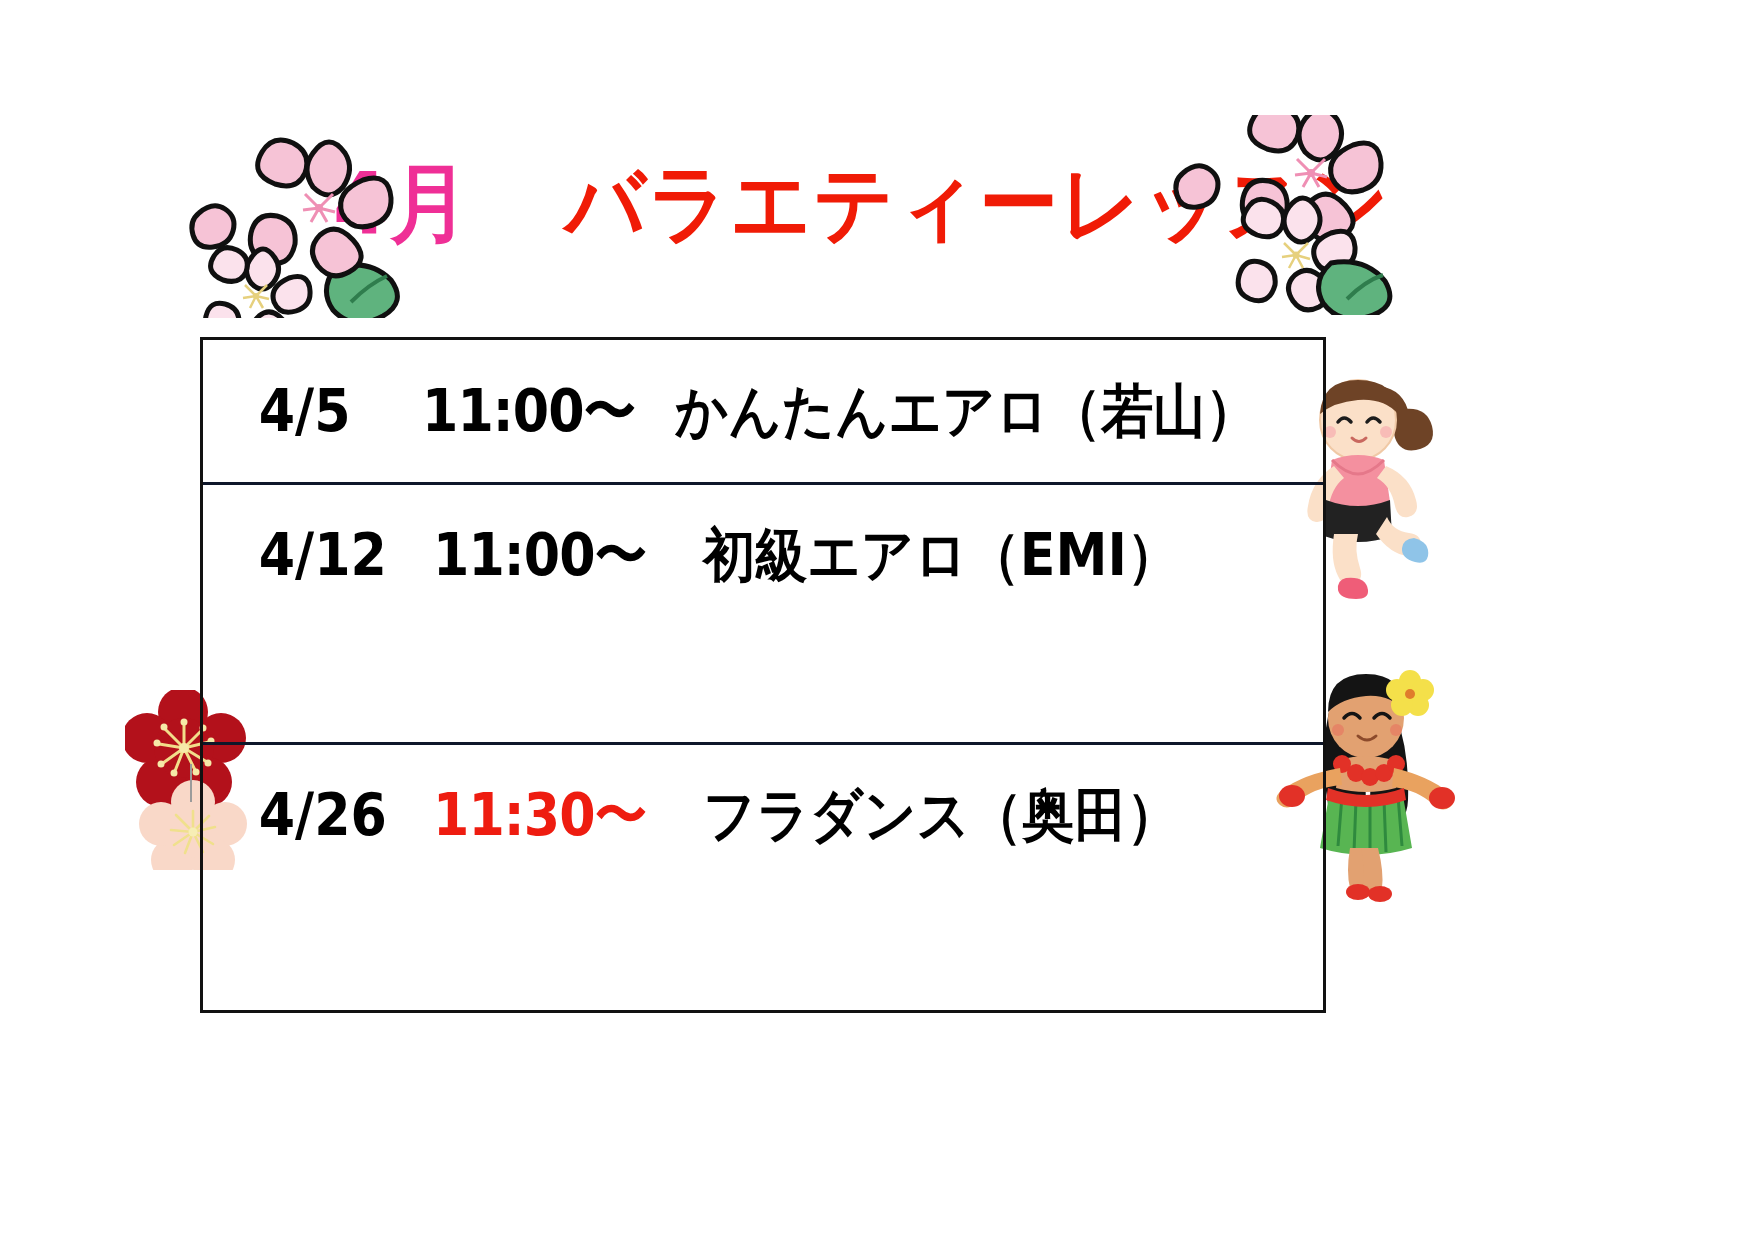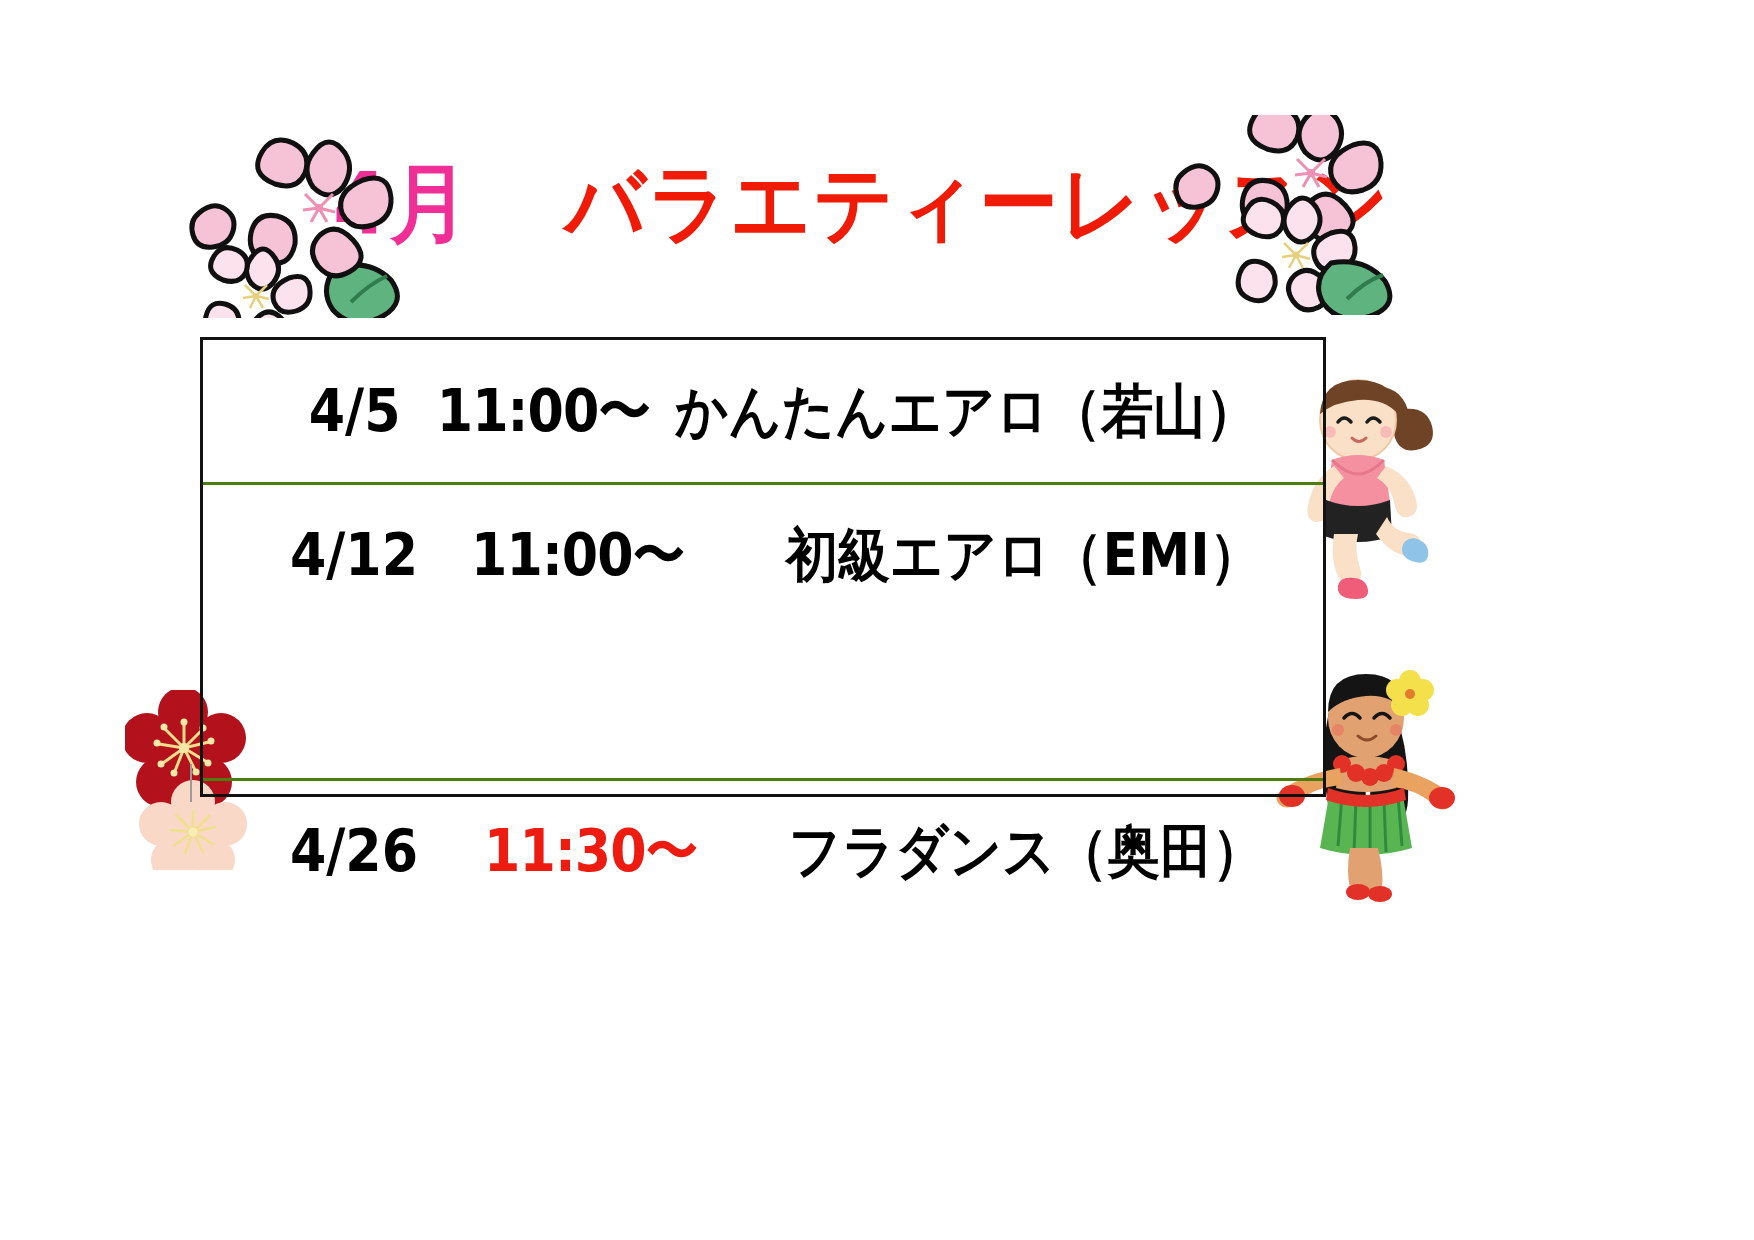--- a/index.html
+++ b/index.html
@@ -29,39 +29,38 @@
     transform:scaleX(0.92);
     transform-origin:center;
   }
   .title-month{color:#ef2f96;}
   .title-main{color:#f01b06;margin-left:52px;}
 
   
   .table-box{
     position:absolute;
     left:200px; top:337px;
-    width:1126px; height:460px;
+    width:1126px; height:676px;
     border:3px solid #111111;
     box-sizing:border-box;
     background:transparent;
-    text-align:right;
   }
   .row{
     position:absolute;
     left:0; width:100%;
     height:142px;
     box-sizing:border-box;
     display:flex;
     align-items:center;
   }
-  .row + .row{border-top:3px solid #4d7c0f;padding-left:8px;}
+  .row + .row{border-top:3px solid #0f172a;}
   .r0{top:0;}
   .r1{top:142px;border-top:3px solid #111;}
   .r2{top:284px;border-top:3px solid #111;}
-  .r3{top:438px;border-top:3px solid #111;gap:13px;}
+  .r3{top:402px;border-top:3px solid #111;}
 
   .cell{
     font-family:"DejaVu Sans","Liberation Sans",sans-serif;
     font-weight:bold;
     font-size:58px;
     color:#000000;
     line-height:1;
     white-space:nowrap;
     transform:scaleX(0.9);
     transform-origin:left center;

